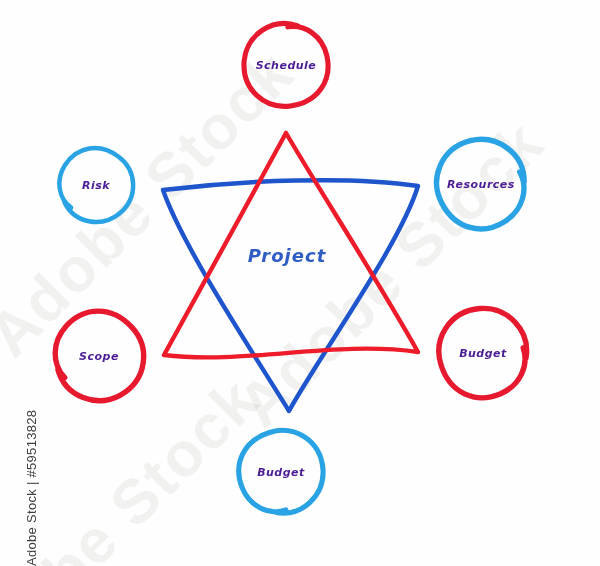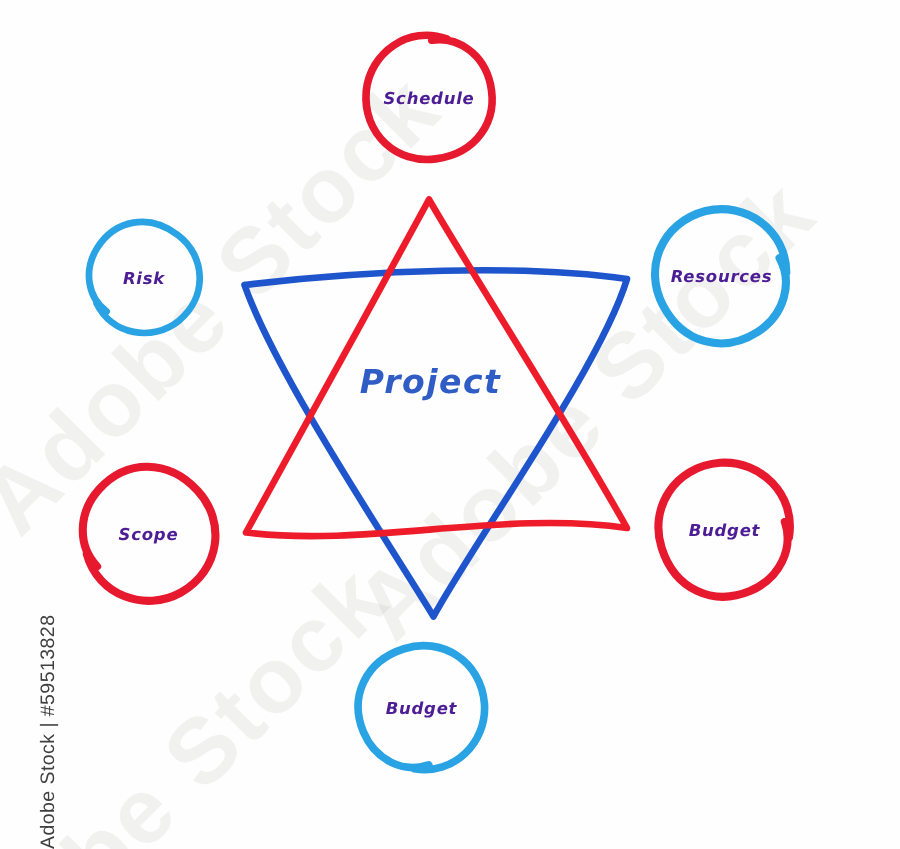--- a/index.html
+++ b/index.html
@@ -19,21 +19,21 @@
   .tile-c{left:-60px;top:168px;}
   
   .star{position:absolute;left:0;top:0;}
   .star path{fill:none;stroke-linecap:round;stroke-linejoin:round;}
   .tri-blue{stroke:#1e55cc;stroke-width:4.4;}
   .tri-red{stroke:#ee1c2a;stroke-width:4.4;}
   
   .center-text{
     position:absolute;left:157px;top:243px;width:260px;text-align:center;
     color:#2f5cc5;font-style:italic;font-weight:bold;
-    font-size:22px;line-height:26px;letter-spacing:1px;
+    font-size:18px;line-height:26px;letter-spacing:1px;
   }
   
   .badge{position:absolute;}
   .badge svg{position:absolute;left:0;top:0;width:100%;height:100%;}
   .badge svg path{fill:none;stroke-width:5.6;stroke-linecap:round;}
   .ring-red path{stroke:#e6192e;}
   .ring-blue path{stroke:#29a3e3;}
   .badge-label{
     position:absolute;left:0;top:0;width:100%;height:100%;
     display:flex;align-items:center;justify-content:center;

